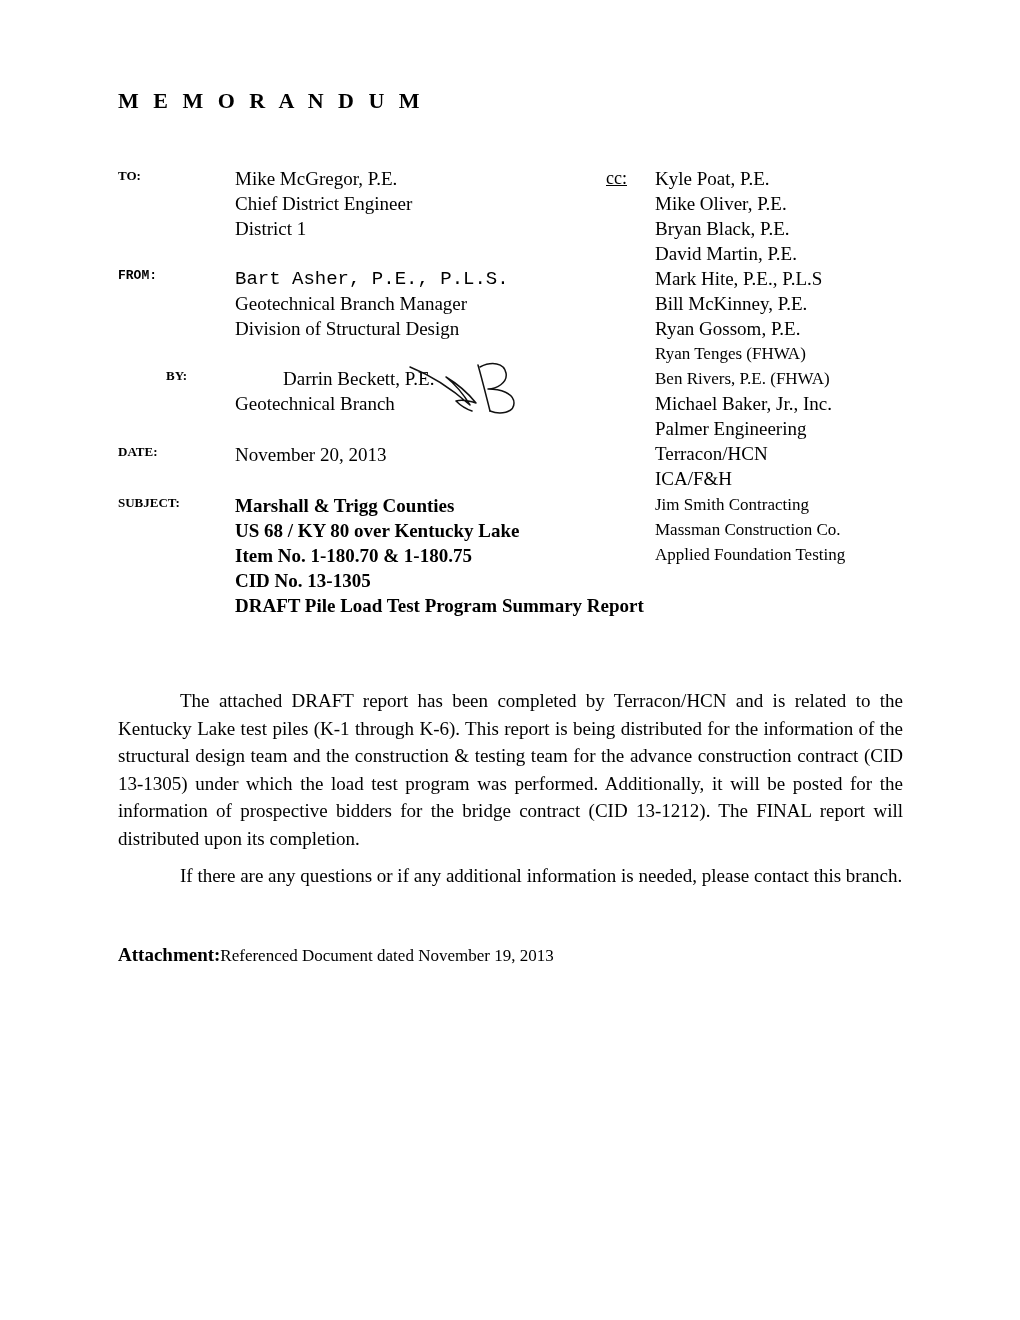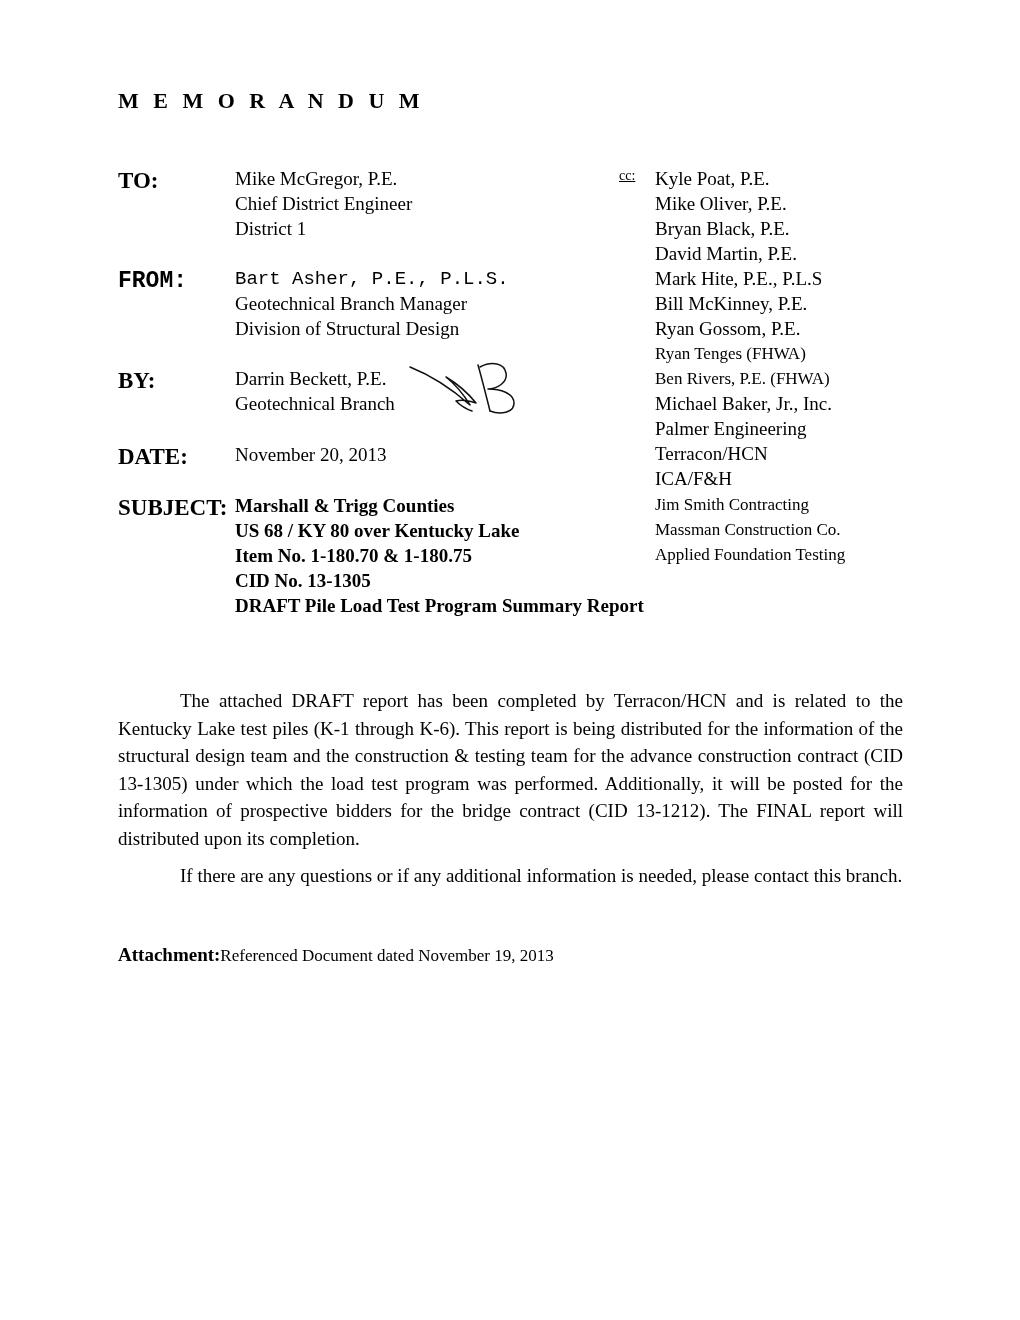--- a/index.html
+++ b/index.html
@@ -46,21 +46,21 @@
   .field-row {
     position: absolute;
     left: 0;
     width: 560px;
     height: 25px;
   }
   .field-label {
     position: absolute;
     left: 118px;
     top: 0;
-    font-size: 23px;
+    font-size: 13px;
     font-weight: bold;
     white-space: nowrap;
   }
   .field-value {
     position: absolute;
     left: 235px;
     top: 0;
     font-size: 19px;
     white-space: nowrap;
   }
@@ -70,23 +70,23 @@
 
   
   #cc-block {
     position: absolute;
     left: 0;
     top: 168px;
     width: 420px;
   }
   #cc-label {
     position: absolute;
-    left: 619px;
-    top: 0;
-    font-size: 14px;
+    left: 606px;
+    top: 0;
+    font-size: 18px;
     white-space: nowrap;
     text-decoration: underline;
   }
   .cc-item {
     position: absolute;
     left: 655px;
     font-size: 19px;
     white-space: nowrap;
   }
   .cc-item.small {
@@ -156,21 +156,21 @@
       <span class="field-label">FROM:</span>
       <span class="field-value">Bart Asher, P.E., P.L.S.</span>
     </div>
     <div class="field-row" style="top:125px;">
       <span class="field-value">Geotechnical Branch Manager</span>
     </div>
     <div class="field-row" style="top:150px;">
       <span class="field-value">Division of Structural Design</span>
     </div>
 
-    <div class="field-row" style="top:200px;">
+    <div class="field-row" style="top:200px;margin-left:48px;">
       <span class="field-label">BY:</span>
       <span class="field-value">Darrin Beckett, P.E.</span>
     </div>
     <div class="field-row" style="top:225px;">
       <span class="field-value">Geotechnical Branch</span>
     </div>
 
     <div class="field-row" style="top:276px;">
       <span class="field-label">DATE:</span>
       <span class="field-value">November 20, 2013</span>

